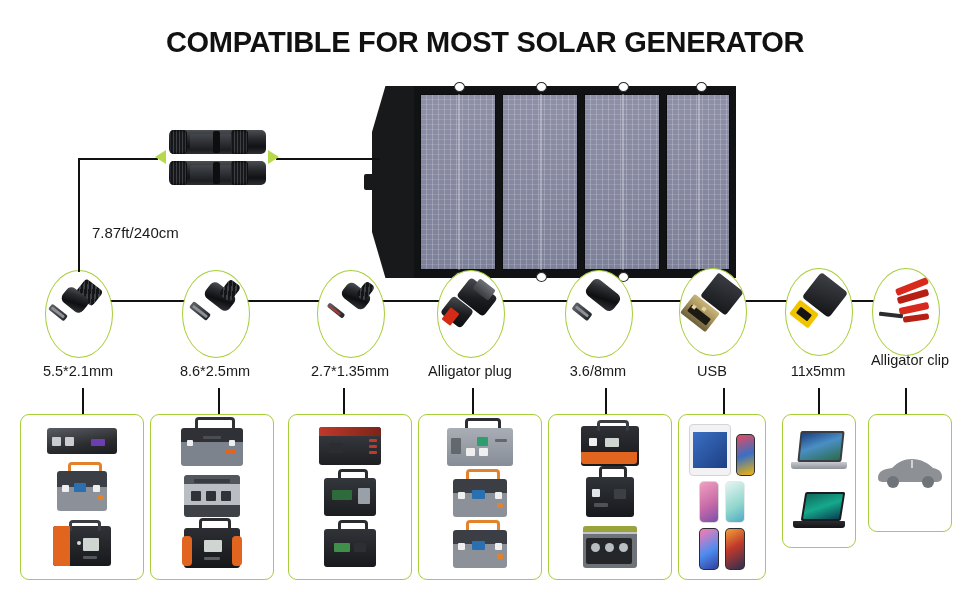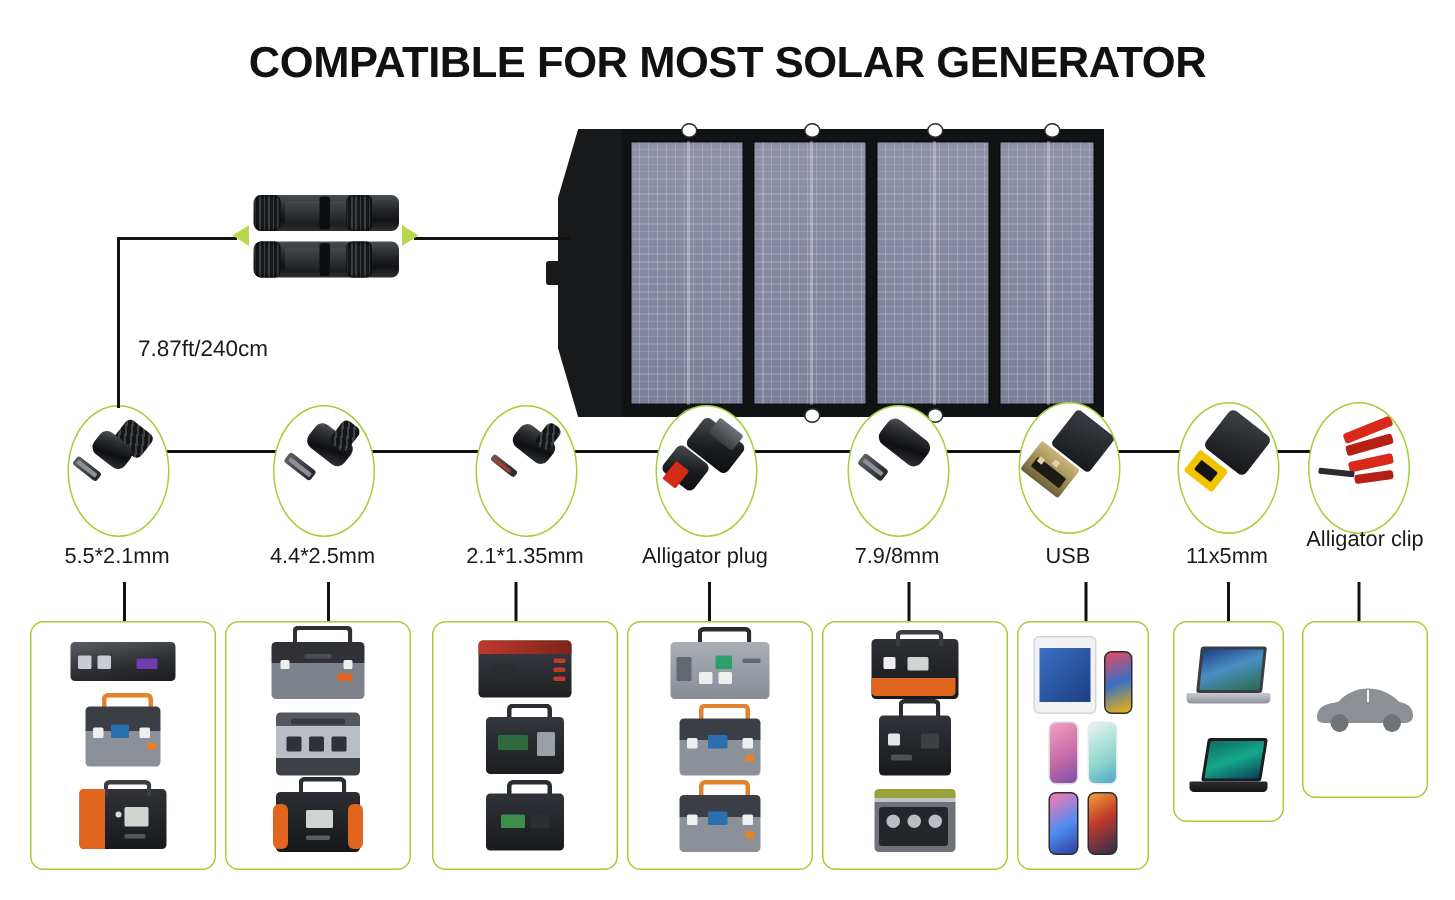--- a/index.html
+++ b/index.html
@@ -308,50 +308,50 @@
   <div class="conn-label" style="left:18px;top:363px;width:120px;">5.5*2.1mm</div>
 
   <div class="conn" style="left:182px;top:270px;">
     <div class="plug">
       <div class="plug-body" style="left:22px;top:16px;width:30px;height:19px;"></div>
       <div class="plug-grip" style="left:40px;top:10px;width:14px;height:19px;"></div>
       <div class="plug-pin" style="left:6px;top:36px;width:22px;height:8px;"></div>
       <div class="plug-pin-core" style="left:8px;top:38.5px;width:18px;height:3px;"></div>
     </div>
   </div>
-  <div class="conn-label" style="left:155px;top:363px;width:120px;">4.4*2.5mm</div>
+  <div class="conn-label" style="left:155px;top:363px;width:120px;">8.6*2.5mm</div>
 
   <div class="conn" style="left:317px;top:270px;">
     <div class="plug">
       <div class="plug-body" style="left:24px;top:16px;width:28px;height:18px;"></div>
       <div class="plug-grip" style="left:42px;top:11px;width:11px;height:18px;"></div>
       <div class="plug-pin" style="left:8px;top:37px;width:20px;height:5px;"></div>
       <div class="plug-pin-core" style="left:9px;top:38.4px;width:15px;height:1.8px;background:#b03a2e;"></div>
     </div>
   </div>
-  <div class="conn-label" style="left:290px;top:363px;width:120px;">2.1*1.35mm</div>
+  <div class="conn-label" style="left:290px;top:363px;width:120px;">2.7*1.35mm</div>
 
   <div class="conn" style="left:437px;top:270px;">
     <div class="plug">
       <div class="and-shell" style="left:22px;top:14px;width:34px;height:24px;"></div>
       <div class="and-grey" style="left:36px;top:12px;width:20px;height:13px;"></div>
       <div class="and-shell" style="left:6px;top:30px;width:26px;height:22px;"></div>
       <div class="and-red" style="left:7px;top:38px;width:11px;height:15px;"></div>
     </div>
   </div>
   <div class="conn-label" style="left:410px;top:363px;width:120px;">Alligator plug</div>
 
   <div class="conn" style="left:565px;top:270px;">
     <div class="plug">
       <div class="plug-body" style="left:20px;top:14px;width:34px;height:20px;"></div>
       <div class="plug-pin" style="left:6px;top:36px;width:20px;height:9px;"></div>
       <div class="plug-pin-core" style="left:8px;top:39px;width:16px;height:3px;"></div>
     </div>
   </div>
-  <div class="conn-label" style="left:538px;top:363px;width:120px;">7.9/8mm</div>
+  <div class="conn-label" style="left:538px;top:363px;width:120px;">3.6/8mm</div>
 
   <div class="conn" style="left:679px;top:268px;">
     <div class="plug">
       <div class="usb-shell" style="left:26px;top:10px;width:32px;height:30px;"></div>
       <div class="usb-metal" style="left:4px;top:32px;width:32px;height:24px;"></div>
       <div class="usb-slot" style="left:7px;top:42px;width:24px;height:8px;"></div>
       <div class="usb-pin" style="left:12px;top:36px;width:4px;height:4px;"></div>
       <div class="usb-pin" style="left:22px;top:38px;width:4px;height:4px;"></div>
     </div>
   </div>

